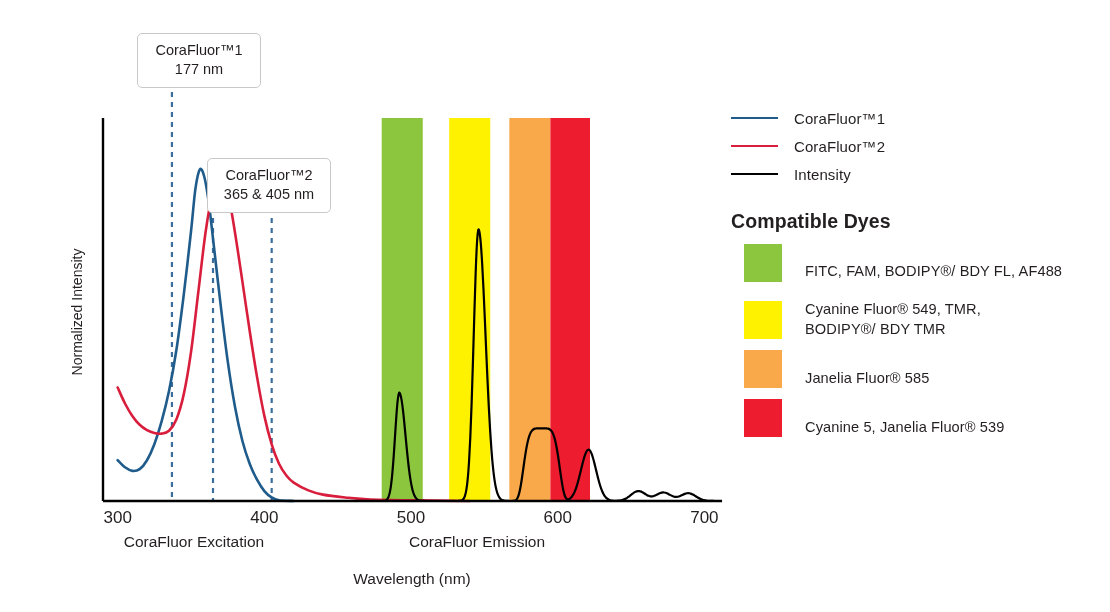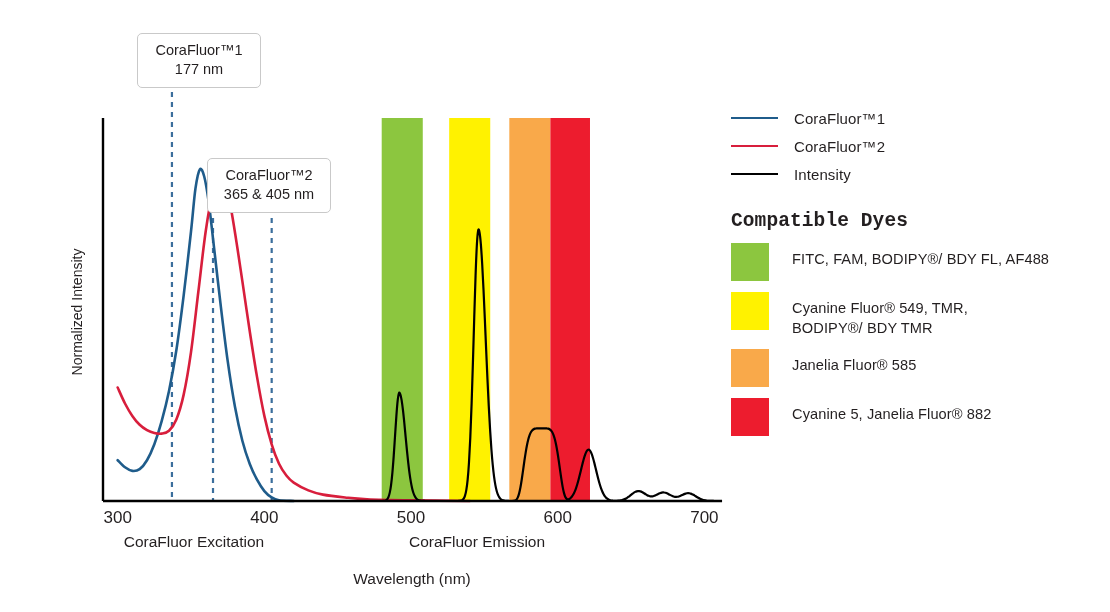--- a/index.html
+++ b/index.html
@@ -45,23 +45,23 @@
   
   #legend{position:absolute;left:731px;top:104px;width:375px;}
   .legend-line-row{
     display:flex;align-items:center;height:28px;margin-bottom:0px;
   }
   .legend-line-swatch{width:47px;height:0;border-top-width:2.6px;border-top-style:solid;margin-right:16px;flex:none;}
   .legend-line-label{font-size:15px;color:#231f20;letter-spacing:.1px;}
 
   #dyes-title{
     margin-top:22px;margin-bottom:6px;
-    font-size:19.5px;font-weight:bold;color:#231f20;letter-spacing:.1px;font-family:Liberation Mono, monospace;
+    font-size:19.5px;font-weight:bold;color:#231f20;letter-spacing:.1px;
   }
-  .dye-row{display:flex;align-items:flex-start;margin-top:11px;}
+  .dye-row{display:flex;align-items:flex-end;margin-top:11px;margin-left:13px;}
   .dye-swatch{width:38px;height:38px;flex:none;margin-right:23px;}
   .dye-label{font-size:14.6px;line-height:1.35;color:#231f20;padding-top:7px;letter-spacing:.1px;}
   .dye-label .ln{display:block;}
 </style>
 </head>
 <body>
 
 <div id="root">
 
   <svg id="chart-svg" viewBox="0 0 1110 612" xmlns="http://www.w3.org/2000/svg">
@@ -141,19 +141,19 @@
         </div>
         <div class="dye-row">
           <span class="dye-swatch" style="background: rgb(249, 169, 74);"></span>
           <span class="dye-label">
             <span class="ln">Janelia Fluor® 585</span>
           </span>
         </div>
         <div class="dye-row">
           <span class="dye-swatch" style="background: rgb(237, 28, 46);"></span>
           <span class="dye-label">
-            <span class="ln">Cyanine 5, Janelia Fluor® 882</span>
+            <span class="ln">Cyanine 5, Janelia Fluor® 539</span>
           </span>
         </div>
       </div>
   </div>
 
 </div>
 
 </body></html>

